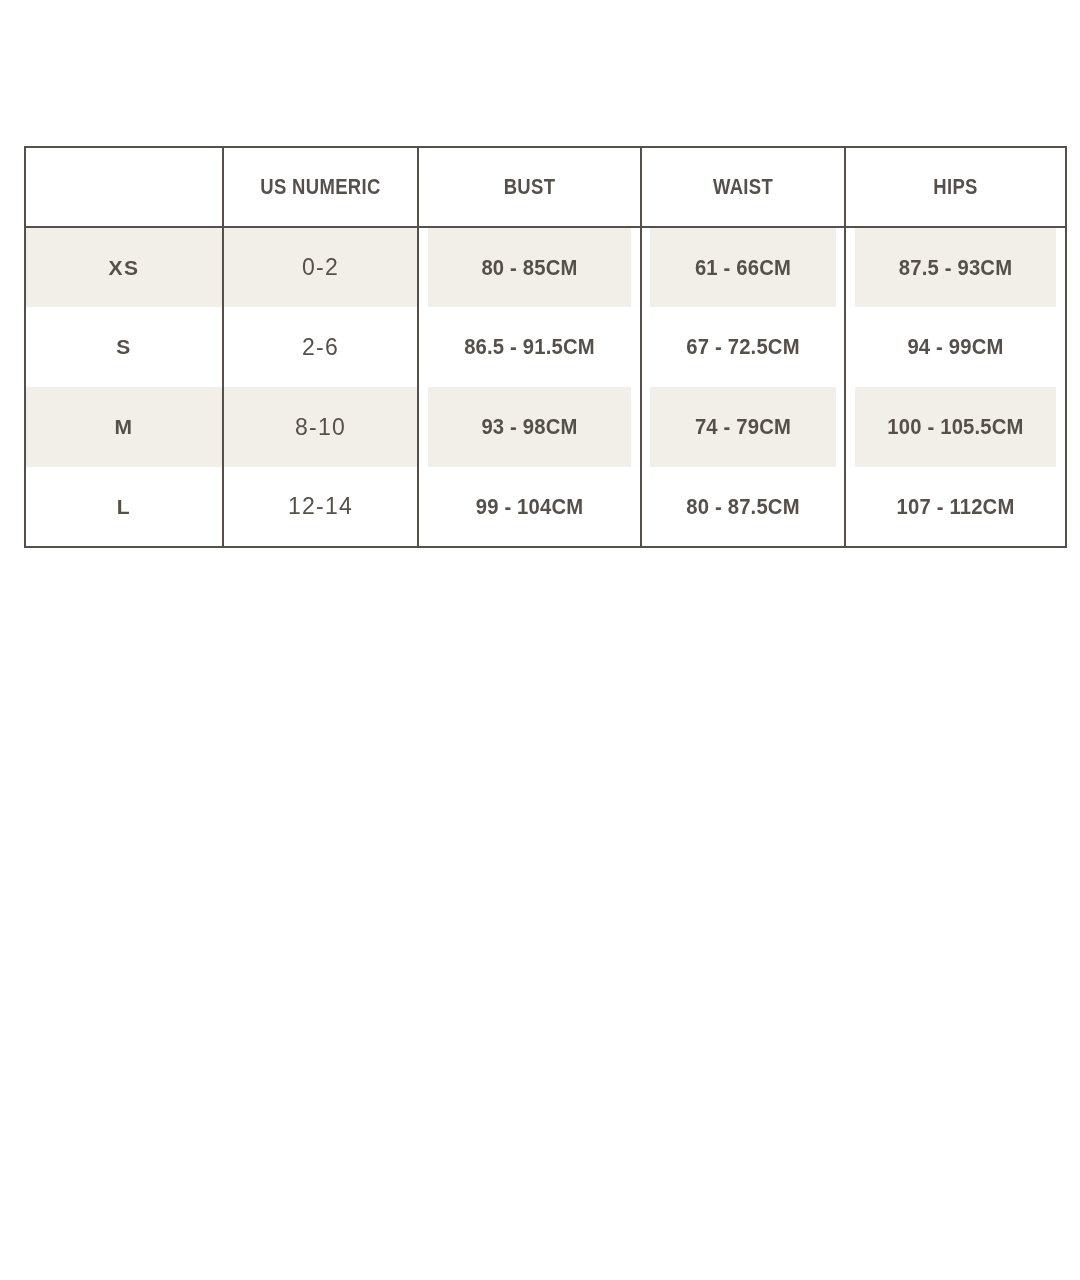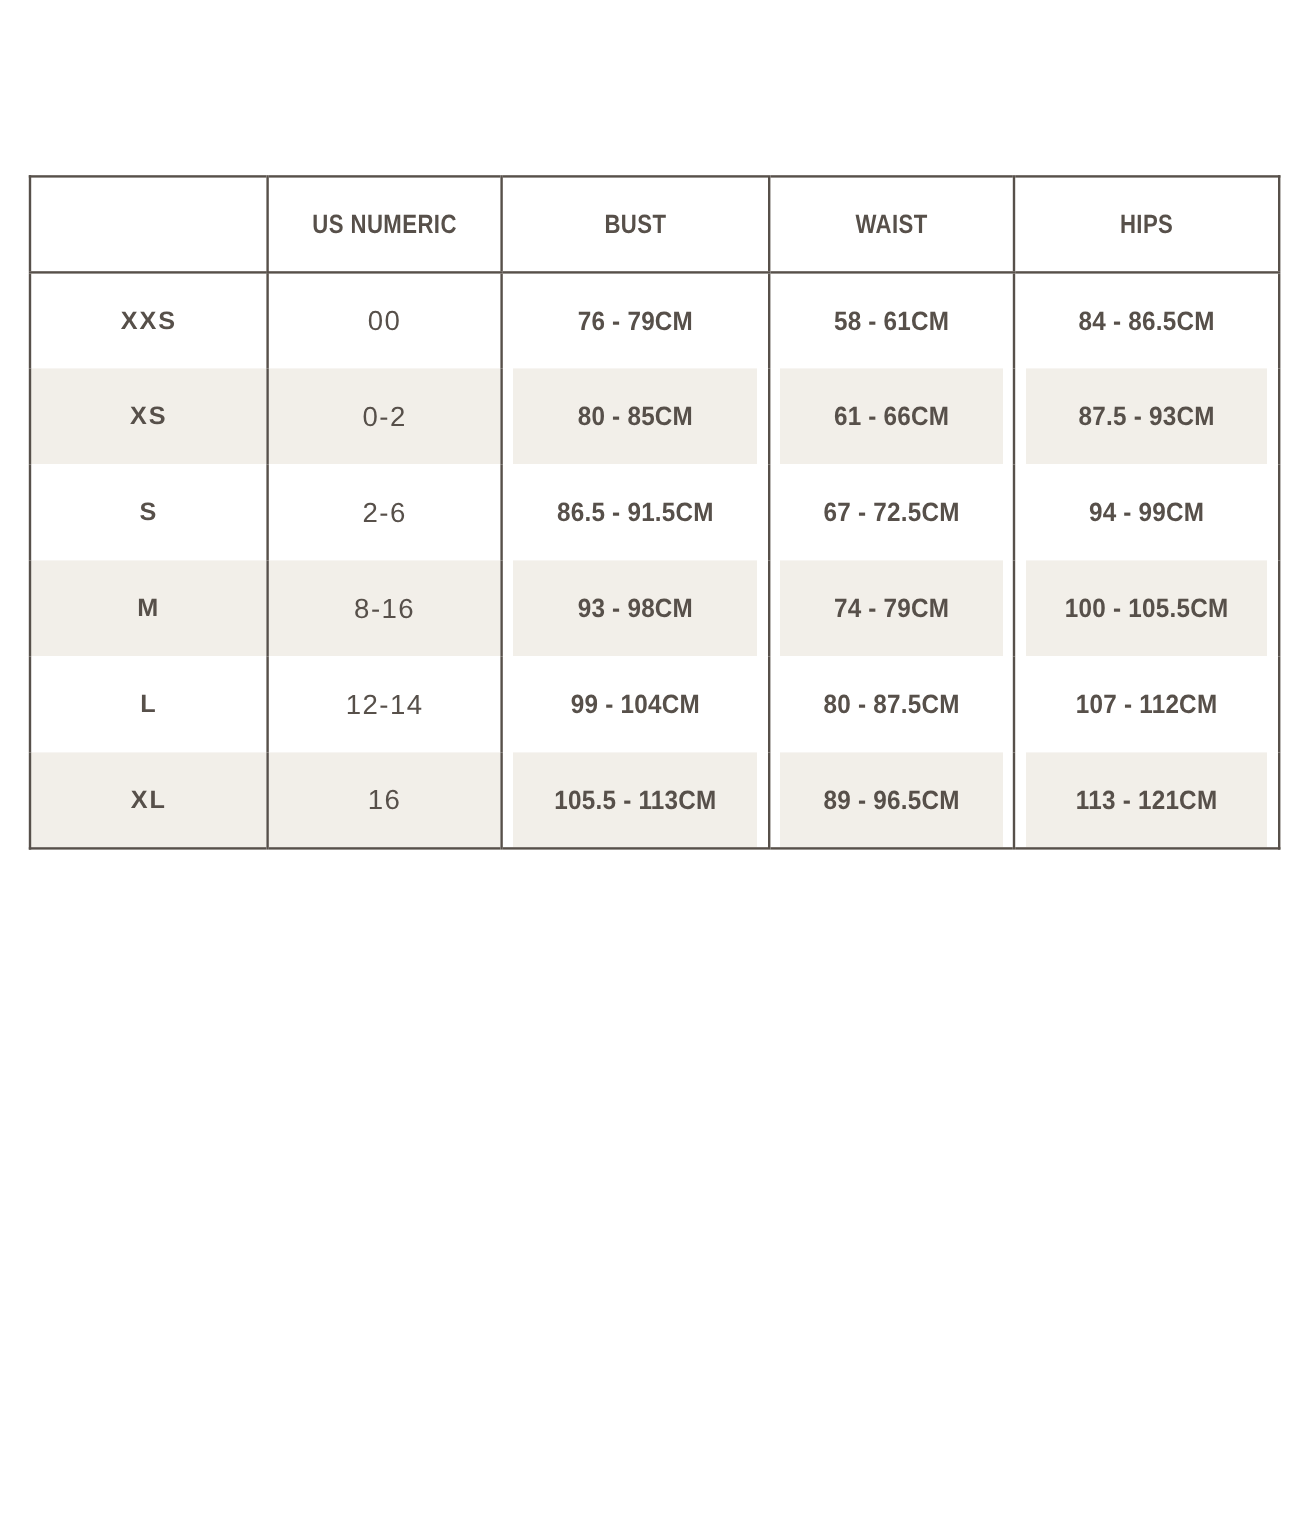--- a/index.html
+++ b/index.html
@@ -127,58 +127,44 @@
       <thead>
         <tr>
           <th class="blank-head"></th>
           <th class="head-cell">US NUMERIC</th>
           <th class="head-cell">BUST</th>
           <th class="head-cell">WAIST</th>
           <th class="head-cell">HIPS</th>
         </tr>
       </thead>
       <tbody id="chart-body">
-          <tr class="plain">
-            <td class="size-cell">XXS</td>
-            <td class="usnum-cell">00</td>
-            <td class="meas-cell">76 - 79CM</td>
-            <td class="meas-cell">58 - 61CM</td>
-            <td class="meas-cell">84 - 86.5CM</td>
-          </tr>
           <tr class="stripe">
             <td class="size-cell">XS</td>
             <td class="usnum-cell">0-2</td>
             <td class="meas-cell">80 - 85CM</td>
             <td class="meas-cell">61 - 66CM</td>
             <td class="meas-cell">87.5 - 93CM</td>
           </tr>
           <tr class="plain">
             <td class="size-cell">S</td>
             <td class="usnum-cell">2-6</td>
             <td class="meas-cell">86.5 - 91.5CM</td>
             <td class="meas-cell">67 - 72.5CM</td>
             <td class="meas-cell">94 - 99CM</td>
           </tr>
           <tr class="stripe">
             <td class="size-cell">M</td>
-            <td class="usnum-cell">8-16</td>
+            <td class="usnum-cell">8-10</td>
             <td class="meas-cell">93 - 98CM</td>
             <td class="meas-cell">74 - 79CM</td>
             <td class="meas-cell">100 - 105.5CM</td>
           </tr>
           <tr class="plain">
             <td class="size-cell">L</td>
             <td class="usnum-cell">12-14</td>
             <td class="meas-cell">99 - 104CM</td>
             <td class="meas-cell">80 - 87.5CM</td>
             <td class="meas-cell">107 - 112CM</td>
           </tr>
-          <tr class="stripe">
-            <td class="size-cell">XL</td>
-            <td class="usnum-cell">16</td>
-            <td class="meas-cell">105.5 - 113CM</td>
-            <td class="meas-cell">89 - 96.5CM</td>
-            <td class="meas-cell">113 - 121CM</td>
-          </tr>
         </tbody>
     </table>
   </div>
 </div>
 
 </body></html>

